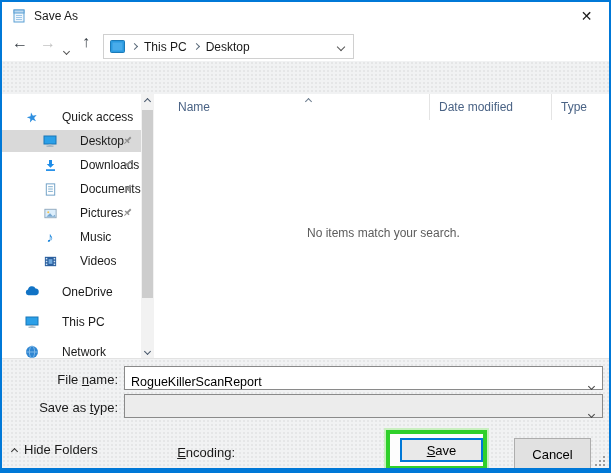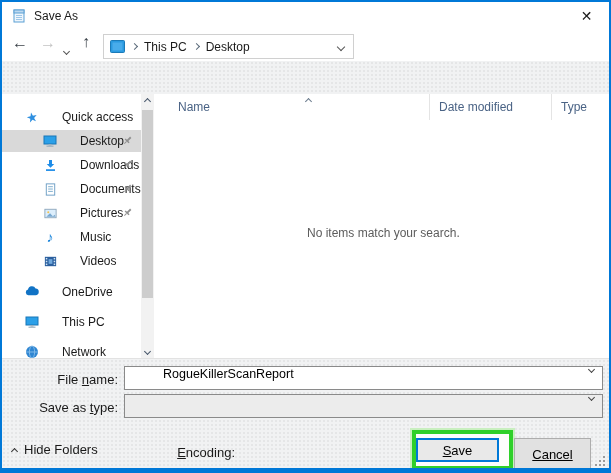--- a/index.html
+++ b/index.html
@@ -76,36 +76,36 @@
   
   .col-head{ top:0; height:26px; font-size:12px; color:#4a6385; display:flex;
              align-items:center; border-right:1px solid #e4e4e4; }
   .sort-chv{ left:304px; top:5px; color:#6b7b8d; }
   .empty-msg{ left:305px; top:132px; font-size:12px; color:#5c5c5c; }
 
   
   .panel{ left:0; top:356px; right:0; height:110px; border-top:1px solid #e2e2e2; }
   .row-label{ position:absolute; left:0; width:116px; text-align:right; font-size:13px; }
   .accel{ text-decoration:underline; }
-  .combo{ position:absolute; border:1px solid #8a8a8a; display:flex; align-items:flex-start;
-          font-size:12.5px;padding-left:32px; }
+  .combo{ position:absolute; border:1px solid #8a8a8a; display:flex; align-items:flex-end;
+          font-size:12.5px; }
   .combo .chv{ position:absolute; right:8px; color:#444; }
   .combo input{ border:none; outline:none; background:transparent; flex:1;
                 font:12.5px "Liberation Sans",sans-serif; padding:0 6px; color:#000; }
   .combo .val{ padding:0 7px; white-space:nowrap; }
   .hide-folders{ left:10px; top:438px; display:flex; align-items:center; gap:7px;
                  font-size:13px; color:#1a1a1a; }
   .hide-folders .chv{ color:#333; margin-top:3px; }
-  .green-ring{ left:410px; top:427px; width:101px; height:40px; background:#fdfdfd;
+  .green-ring{ left:384px; top:427px; width:101px; height:40px; background:#fdfdfd;
                border:4px solid #2fd02a; box-shadow:0 0 0 2px #c9efc0;
-               display:flex; align-items:center; justify-content:flex-start; }
+               display:flex; align-items:center; justify-content:flex-end; }
   .btn{ display:flex; align-items:center; justify-content:center; font-size:13px; }
   .save-btn{ width:83px; height:24px; background:#e9e9e9; border:2px solid #0078d7; }
   .cancel-btn{ left:512px; top:435px; width:77px; height:32px; background:#e1e1e1;
-               border:1px solid #adadad;text-decoration:underline; }
+               border:1px solid #adadad; }
   .grip{ right:3px; bottom:1px; }
 </style>
 </head>
 <body>
 
 <div class="window">
 
   <div class="abs titlebar">
     <svg class="abs" style="left:9px;top:6px" width="16" height="16" viewBox="0 0 16 16">
       <rect x="3" y="2" width="10" height="12" fill="#eef6fc" stroke="#5a9fd4"></rect>

